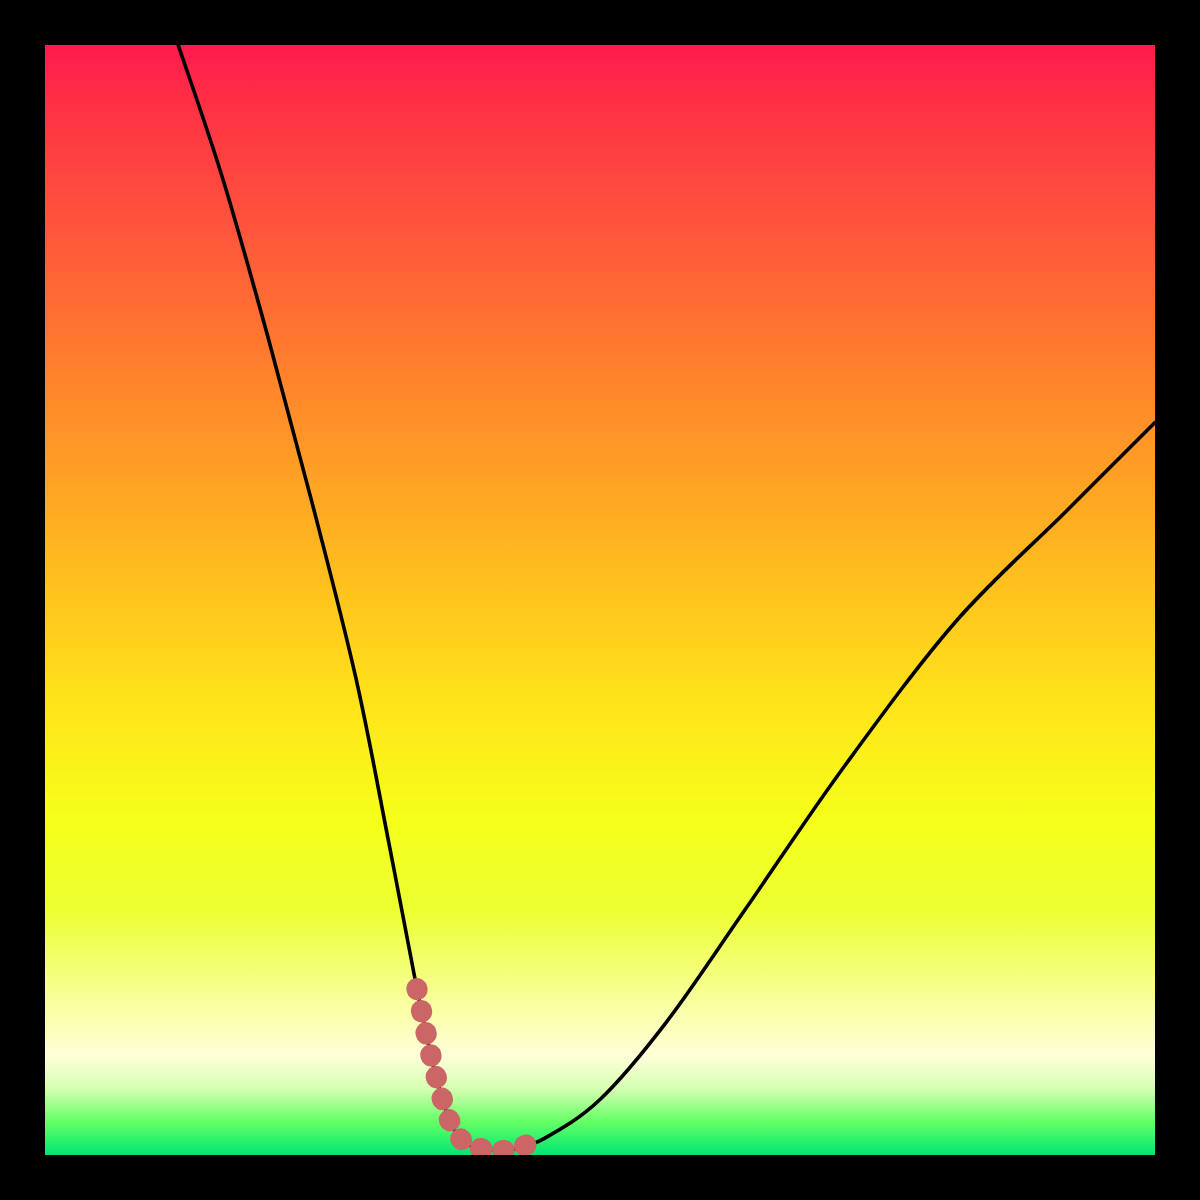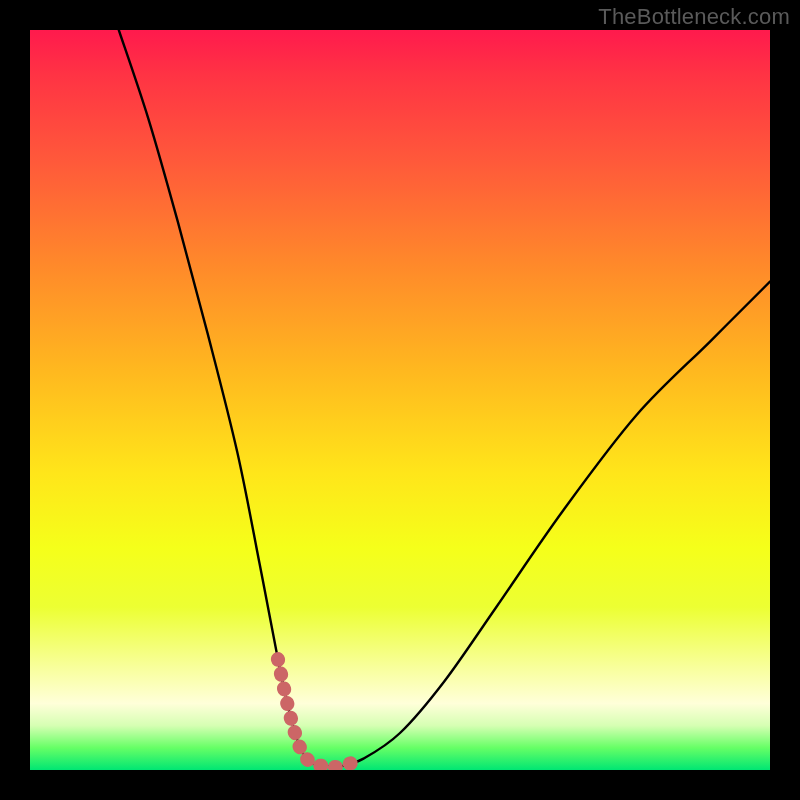--- a/index.html
+++ b/index.html
@@ -62,21 +62,20 @@
     left: 0;
     top: 0;
     width: 100%;
     height: 100%;
   }
 </style>
 </head>
 <body>
 
 <div class="frame">
-  <div class="brand">TheBottleneck.com</div>
   <div class="plot-area">
     <div class="gradient"></div>
     <svg class="curve" viewBox="0 0 740 740" preserveAspectRatio="none">
       <path id="main-curve" fill="none" stroke="#000000" stroke-width="2.4" stroke-linecap="round" stroke-linejoin="round" d="M 88.80 0.00 C 93.73 14.80, 108.53 56.73, 118.40 88.80 C 128.27 120.87, 138.13 156.63, 148.00 192.40 C 157.87 228.17, 167.73 265.17, 177.60 303.40 C 187.47 341.63, 198.57 383.57, 207.20 421.80 C 215.83 460.03, 222.62 498.27, 229.40 532.80 C 236.18 567.33, 242.97 604.33, 247.90 629.00 C 252.83 653.67, 255.30 666.00, 259.00 680.80 C 262.70 695.60, 266.40 709.17, 270.10 717.80 C 273.80 726.43, 276.88 729.52, 281.20 732.60 C 285.52 735.68, 291.07 735.68, 296.00 736.30 C 300.93 736.92, 304.63 737.53, 310.80 736.30 C 316.97 735.07, 323.13 734.45, 333.00 728.90 C 342.87 723.35, 356.43 715.95, 370.00 703.00 C 383.57 690.05, 398.37 672.17, 414.40 651.20 C 430.43 630.23, 446.47 605.57, 466.20 577.20 C 485.93 548.83, 509.37 513.07, 532.80 481.00 C 556.23 448.93, 582.13 413.17, 606.80 384.80 C 631.47 356.43, 658.60 333.00, 680.80 310.80 C 703.00 288.60, 730.13 261.47, 740.00 251.60"></path>
       <path id="valley-highlight" fill="none" stroke="#cc6666" stroke-width="14" stroke-linecap="round" stroke-linejoin="round" stroke-dasharray="1 14" d="M 247.90 629.00 C 249.75 637.63, 255.30 666.00, 259.00 680.80 C 262.70 695.60, 266.40 709.17, 270.10 717.80 C 273.80 726.43, 276.88 729.52, 281.20 732.60 C 285.52 735.68, 291.07 735.68, 296.00 736.30 C 300.93 736.92, 304.63 737.53, 310.80 736.30 C 316.97 735.07, 329.30 730.13, 333.00 728.90"></path>
     </svg>
   </div>
 </div>
 
 </body></html>

